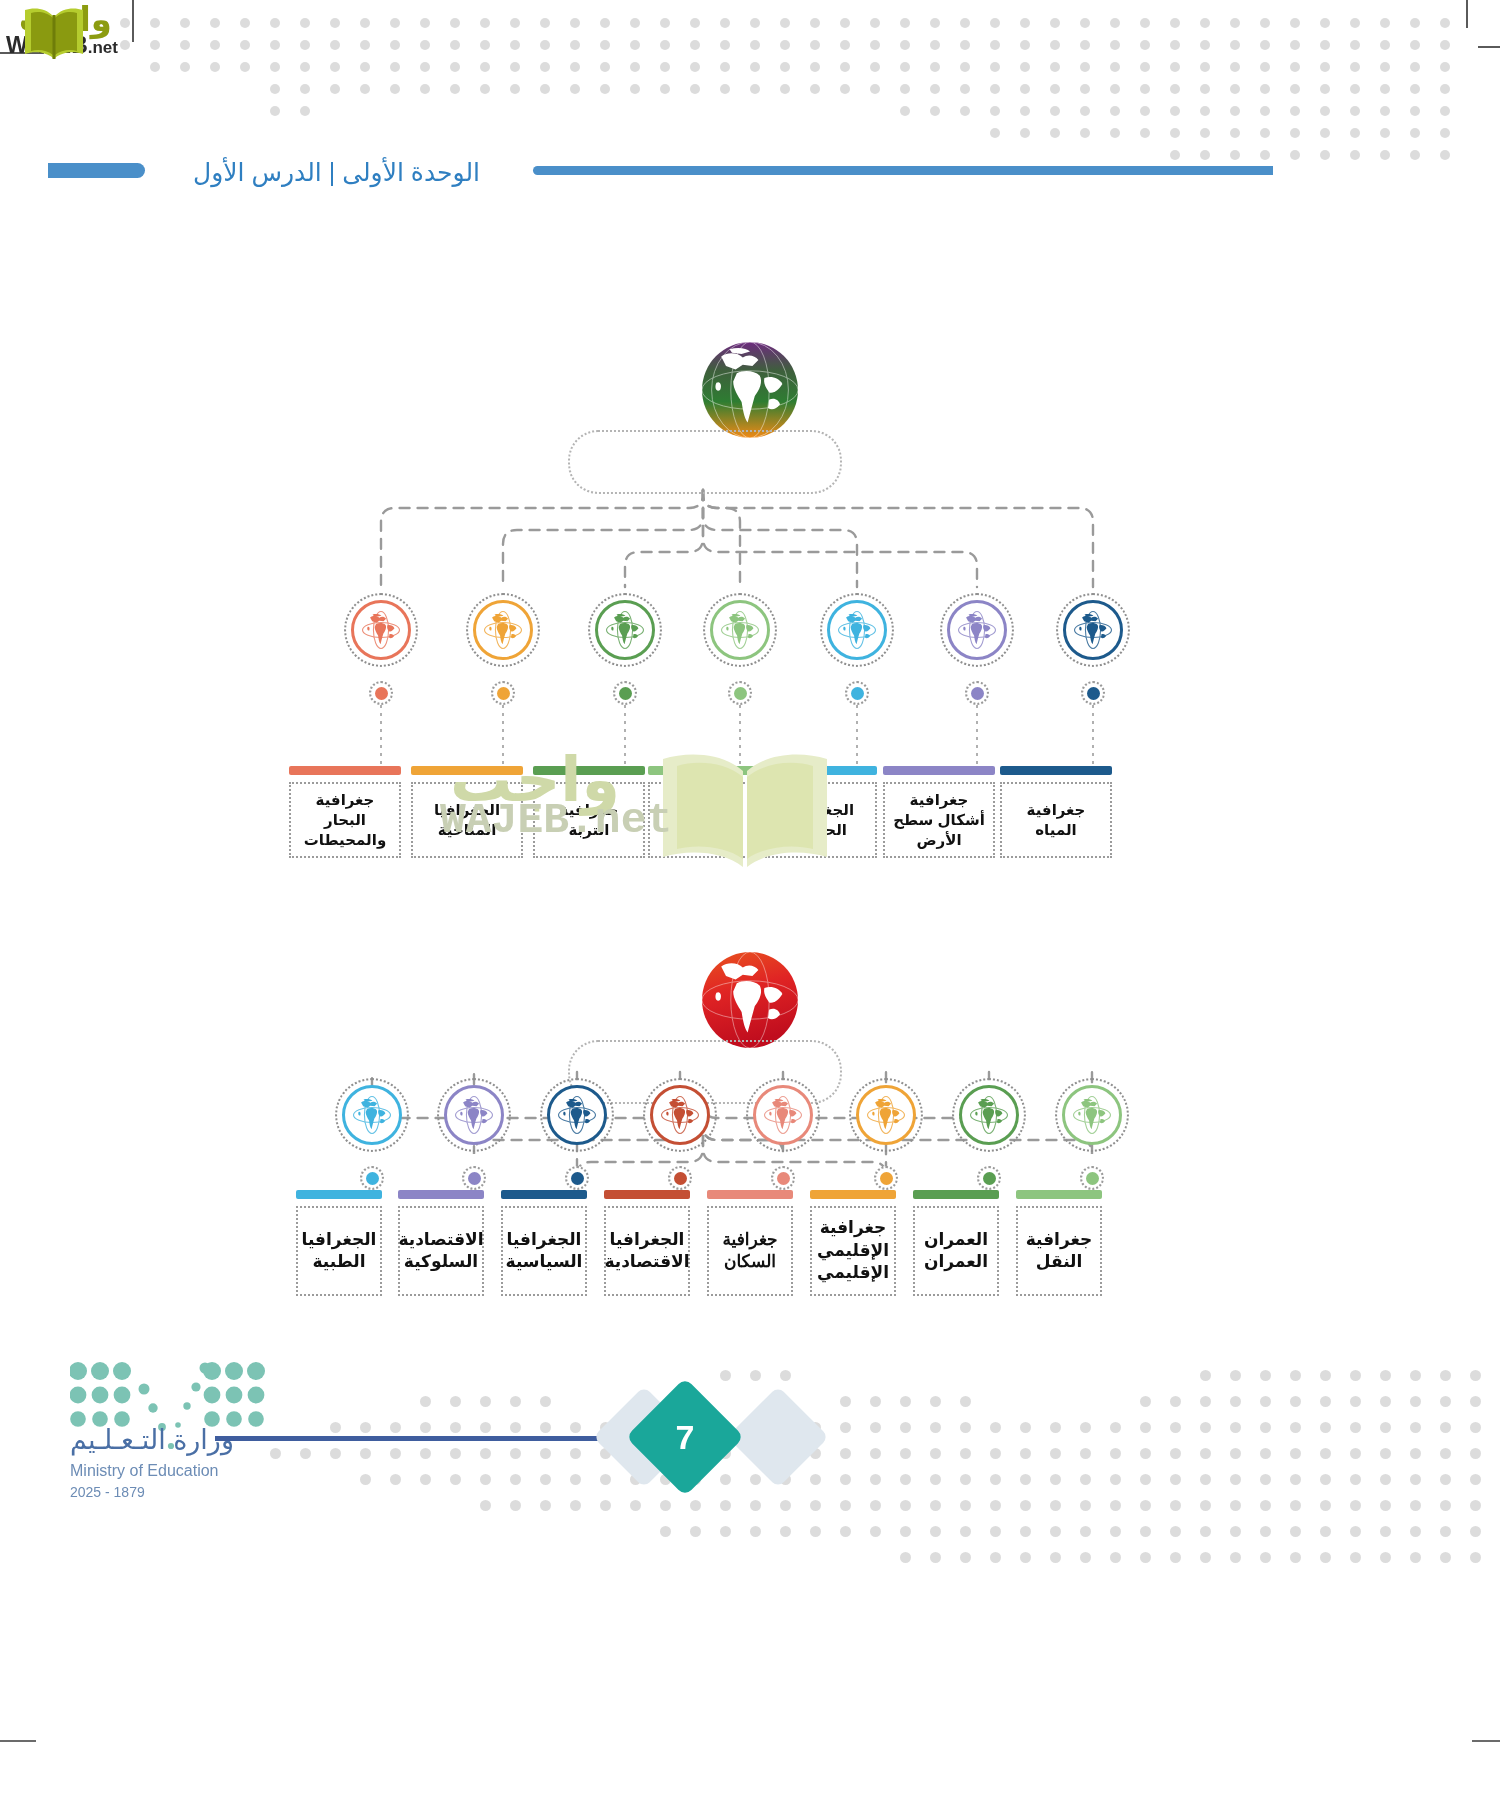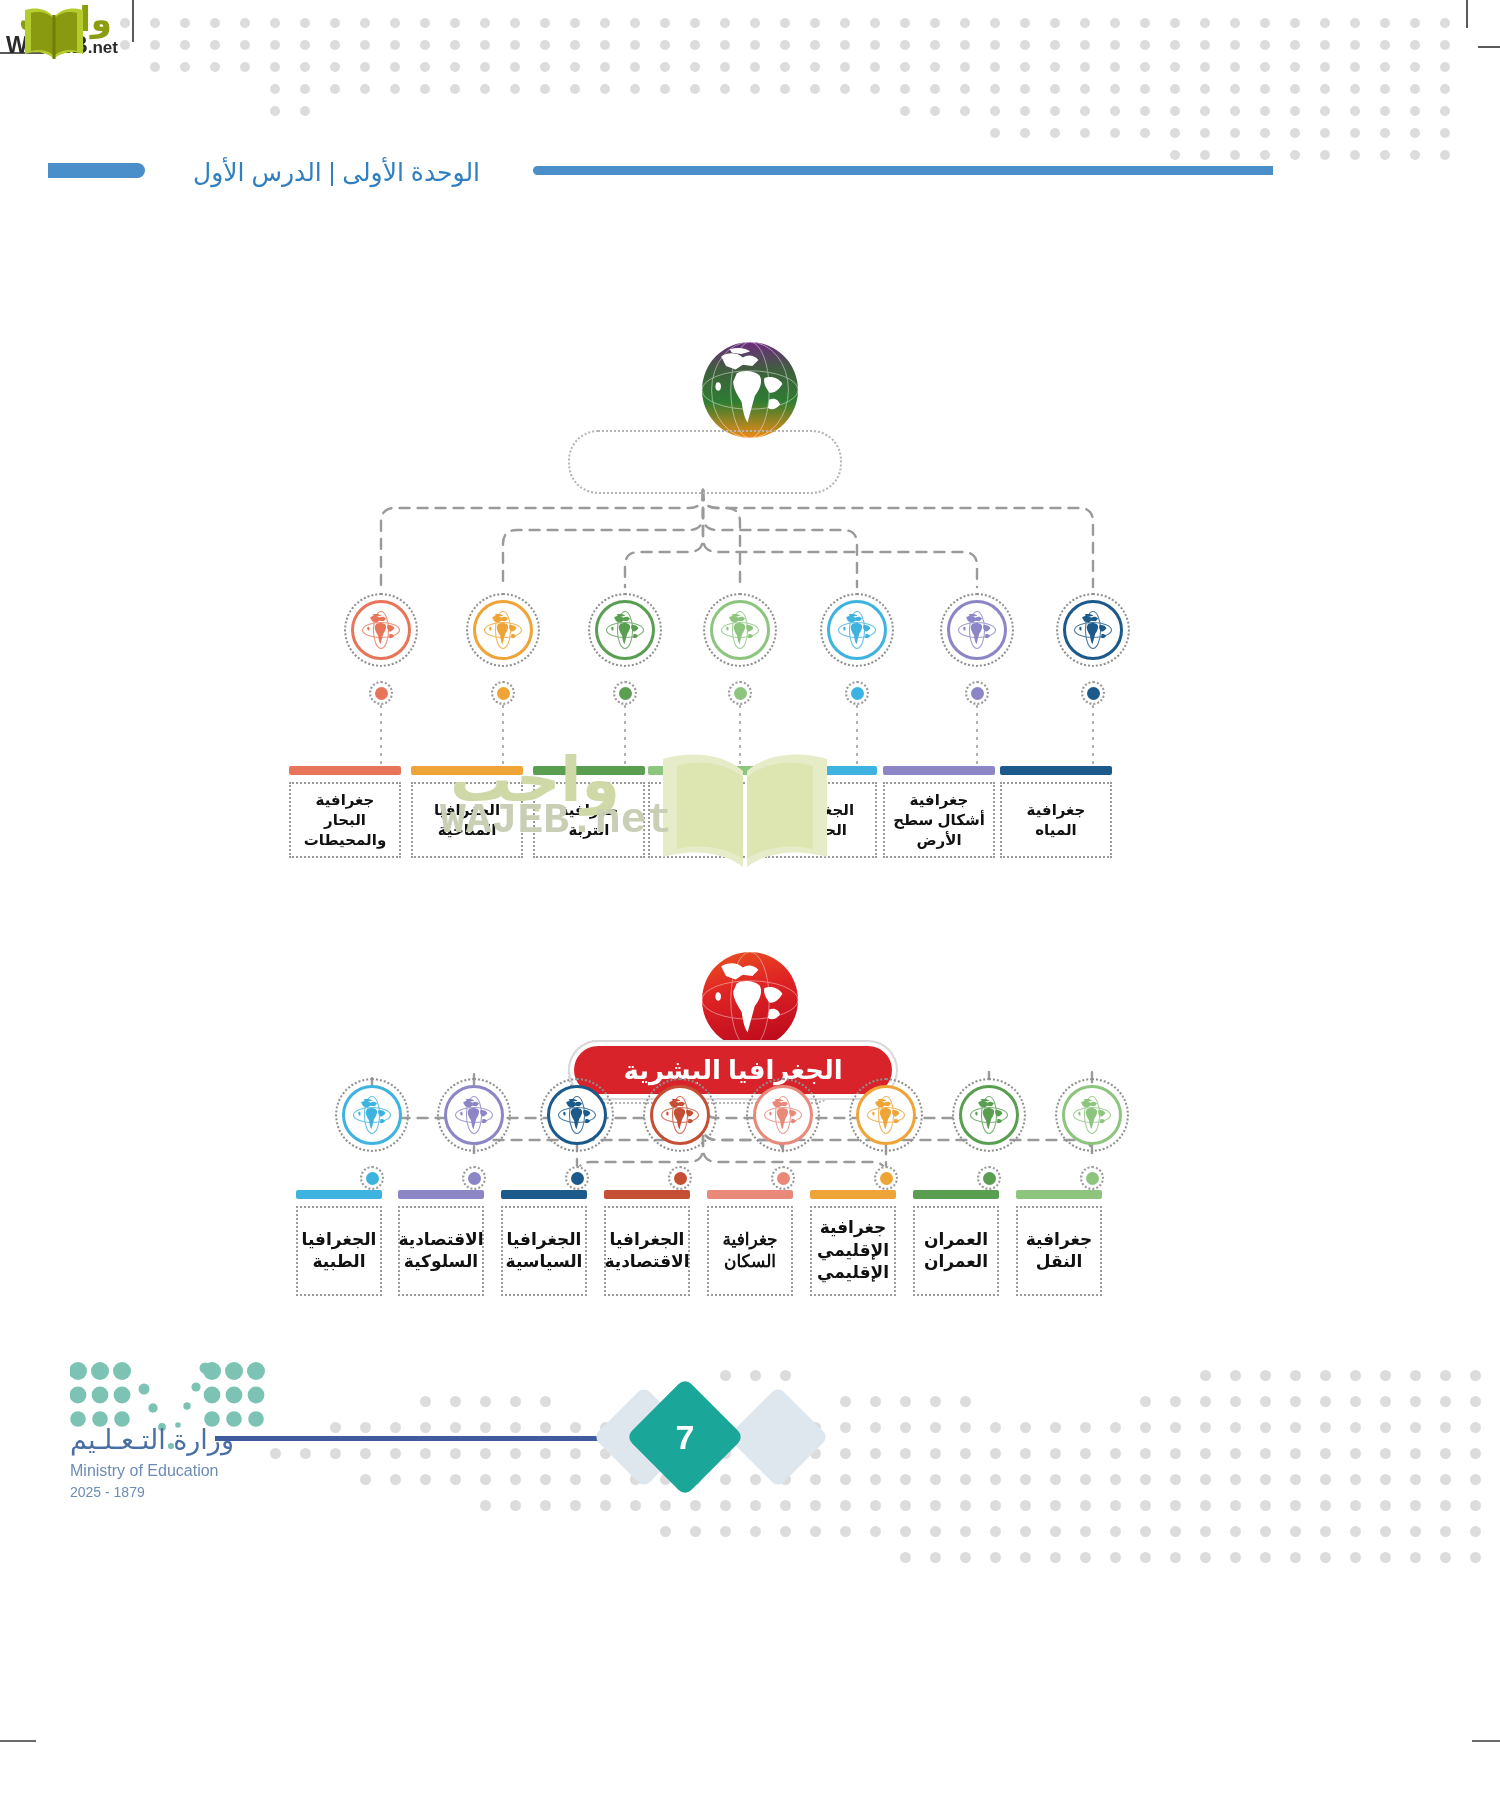--- a/index.html
+++ b/index.html
@@ -476,21 +476,20 @@
     </g>
     <g fill="none" stroke="#ffffff" stroke-width="0.7" opacity="0.5">
       <ellipse cx="50" cy="50" rx="40" ry="16"></ellipse>
       <ellipse cx="50" cy="50" rx="16" ry="40"></ellipse>
     </g>
   </svg>
 
   <div class="banner-dots" style="left:568px;top:430px;width:270px;height:60px;"></div>
 
   <div class="banner-dots" style="left:568px;top:1040px;width:270px;height:60px;"></div>
-  <div class="banner human" style="left:574px;top:1046px;width:258px;">الجغرافيا البشرية</div>
 
   <div id="nodes-layer">
       <div class="node" style="left:344px;top:593px;width:74px;height:112px;">
         <div class="node-ring-dotted"></div>
         <div class="node-circle" style="border-color:#e8755a;">
           <svg class="node-globe" viewBox="0 0 100 100">
             <defs>
               <clipPath id="g0">
                 <circle cx="50" cy="50" r="44"></circle>
               </clipPath>

